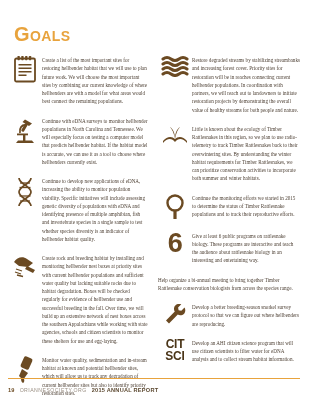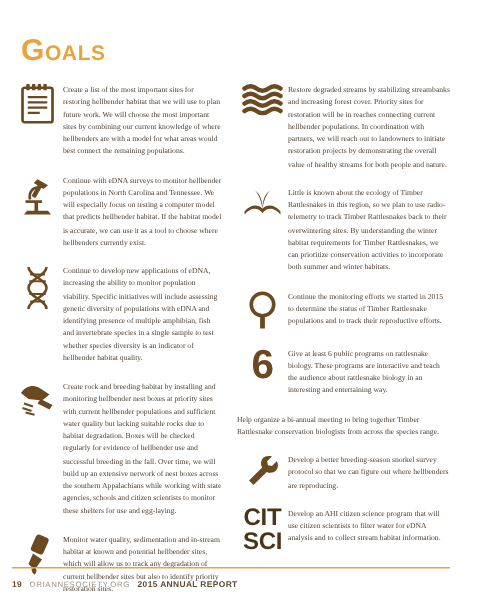--- a/index.html
+++ b/index.html
@@ -62,21 +62,21 @@
     font-weight:bold;
     font-size:27px;
     color:#6b4a22;
     line-height:0.95;
     letter-spacing:-0.5px;
   }
   .numeral.small{font-size:22px;}
   .citsci{
     font-family:"Liberation Sans", sans-serif;
     font-weight:bold;
-    font-size:16px;
+    font-size:12px;
     color:#4a3518;
     line-height:1.0;
     text-align:center;
     letter-spacing:-0.2px;
   }
   .goal-text{
     flex:1;
     font-size:5.1px;
     line-height:1.62;
     color:#4f4236;

